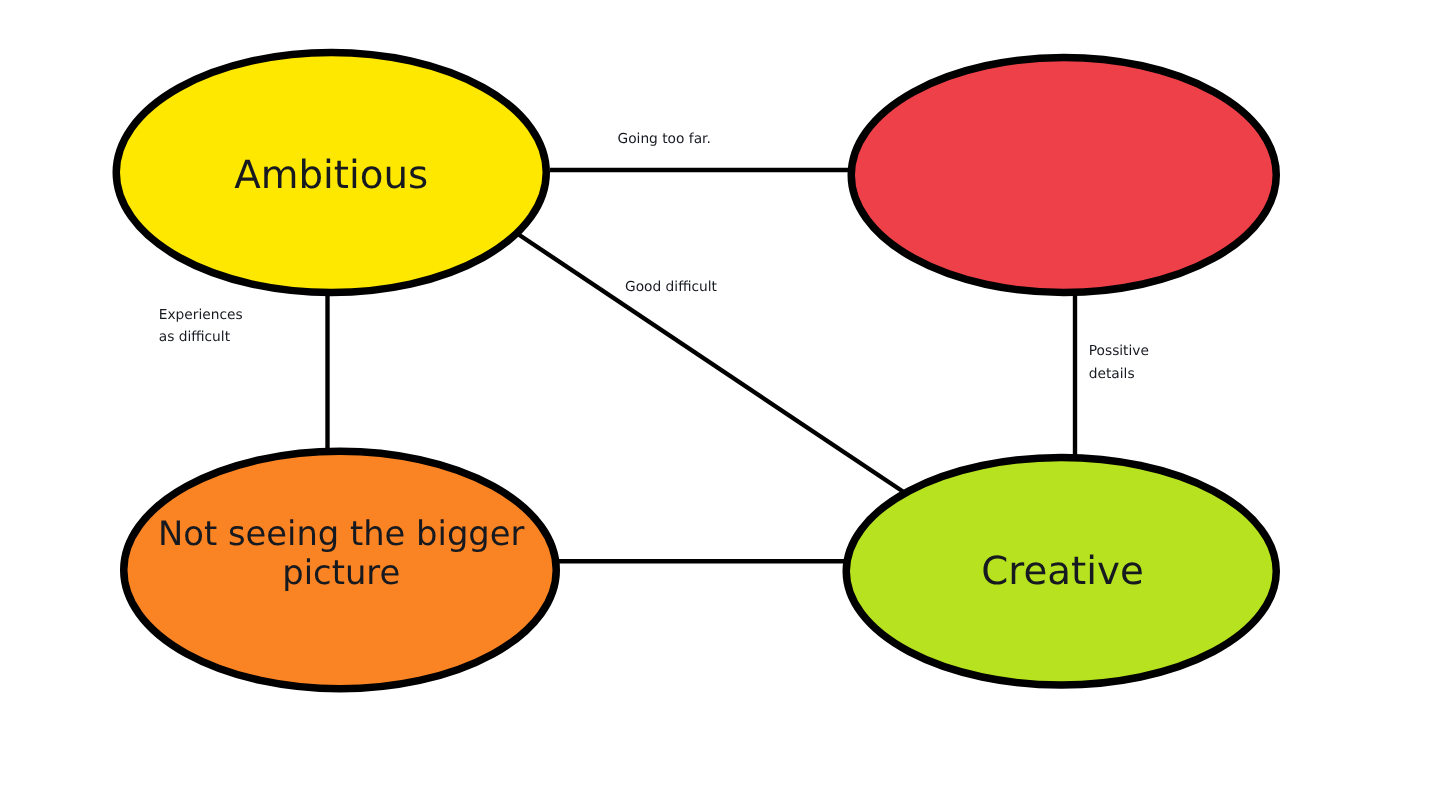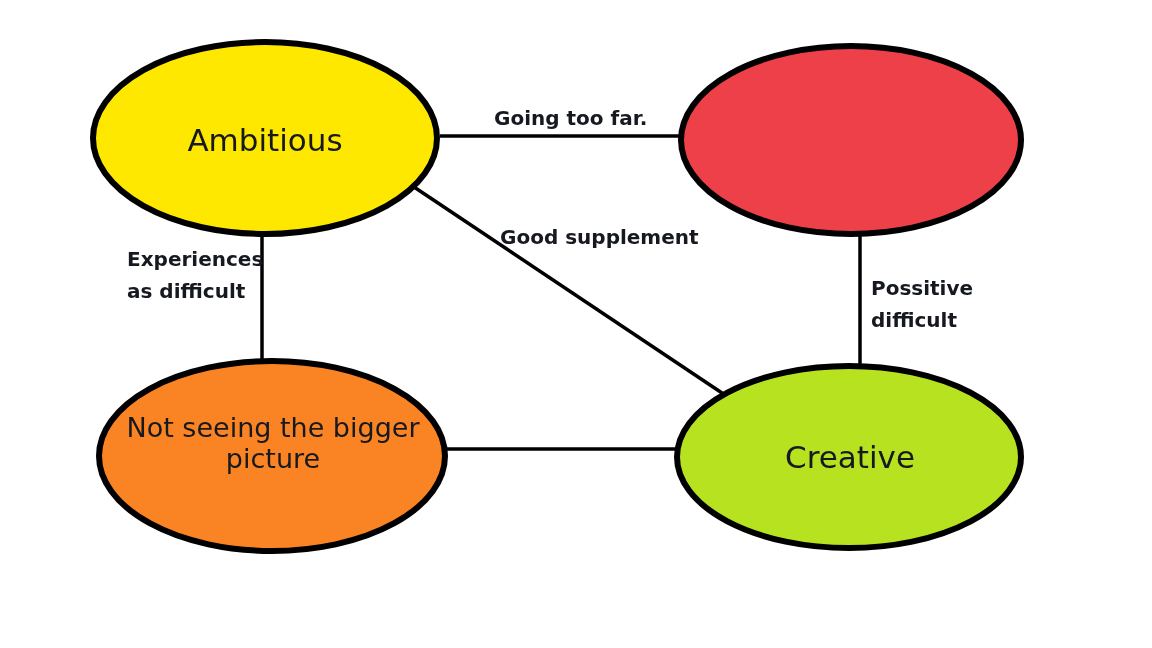--- a/index.html
+++ b/index.html
@@ -41,22 +41,22 @@
     font-family: "DejaVu Sans", sans-serif;
     font-weight: 400;
     line-height: 1.16;
     pointer-events: none;
     white-space: pre-line;
   }
   .edge-label {
     position: absolute;
     color: #16191f;
     font-family: "DejaVu Sans", sans-serif;
-    font-weight: 700;
-    font-size: 20px;
+    font-weight: 400;
+    font-size: 11px;
     line-height: 1.62;
     white-space: pre-line;
   }
   .nl-ambitious   { font-size: 31px; }
   .nl-details     { font-size: 27px; }
   .nl-bigger      { font-size: 27px; }
   .nl-creative    { font-size: 31px; }
 </style>
 </head>
 <body>
@@ -83,19 +83,19 @@
   <div class="node-label nl-creative" style="left: 690px; top: 440px; width: 320px; color: rgb(22, 25, 31);">Creative</div>
 
   <div class="node-label nl-bigger" style="left: 112px; top: 412px; width: 322px; color: rgb(22, 25, 31);">Not seeing the bigger
 picture</div>
 
   <div class="edge-label" style="left: 494px; top: 102px; color: rgb(22, 25, 31);">Going too far.</div>
 
   <div class="edge-label" style="left: 127px; top: 243px; text-align: left; color: rgb(22, 25, 31);">Experiences
 as difficult</div>
 
-  <div class="edge-label" style="left: 500px; top: 221px; color: rgb(22, 25, 31);">Good supplement</div>
+  <div class="edge-label" style="left: 500px; top: 221px; color: rgb(22, 25, 31);">Good difficult</div>
 
   <div class="edge-label" style="left: 871px; top: 272px; text-align: left; color: rgb(22, 25, 31);">Possitive
-difficult</div>
+details</div>
 
 
 </div>
 
 </body></html>

